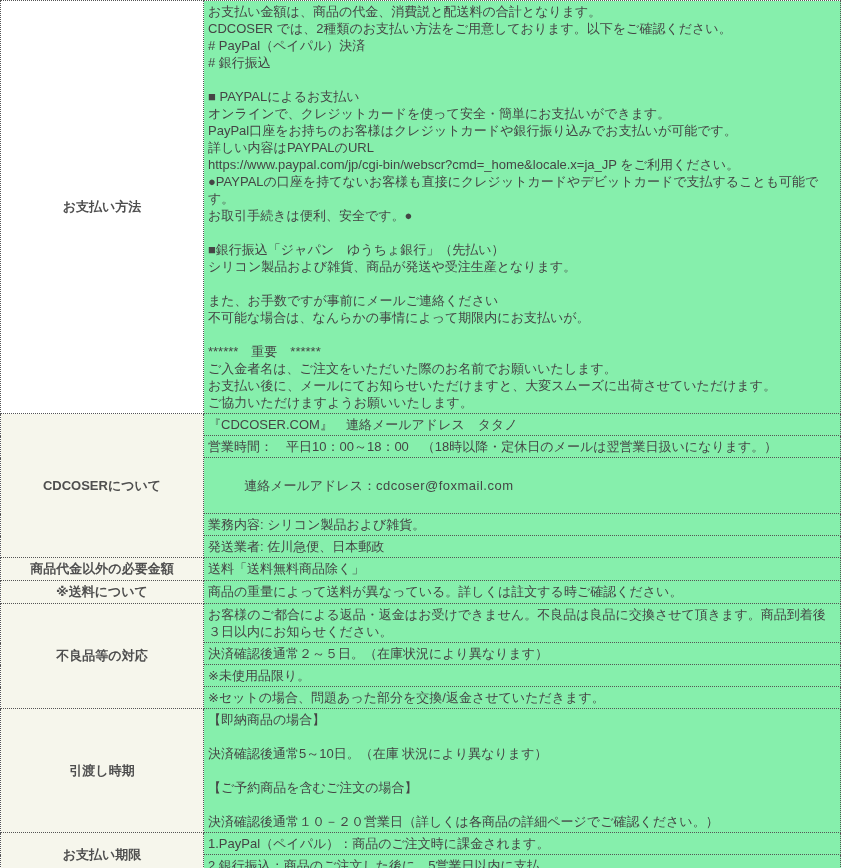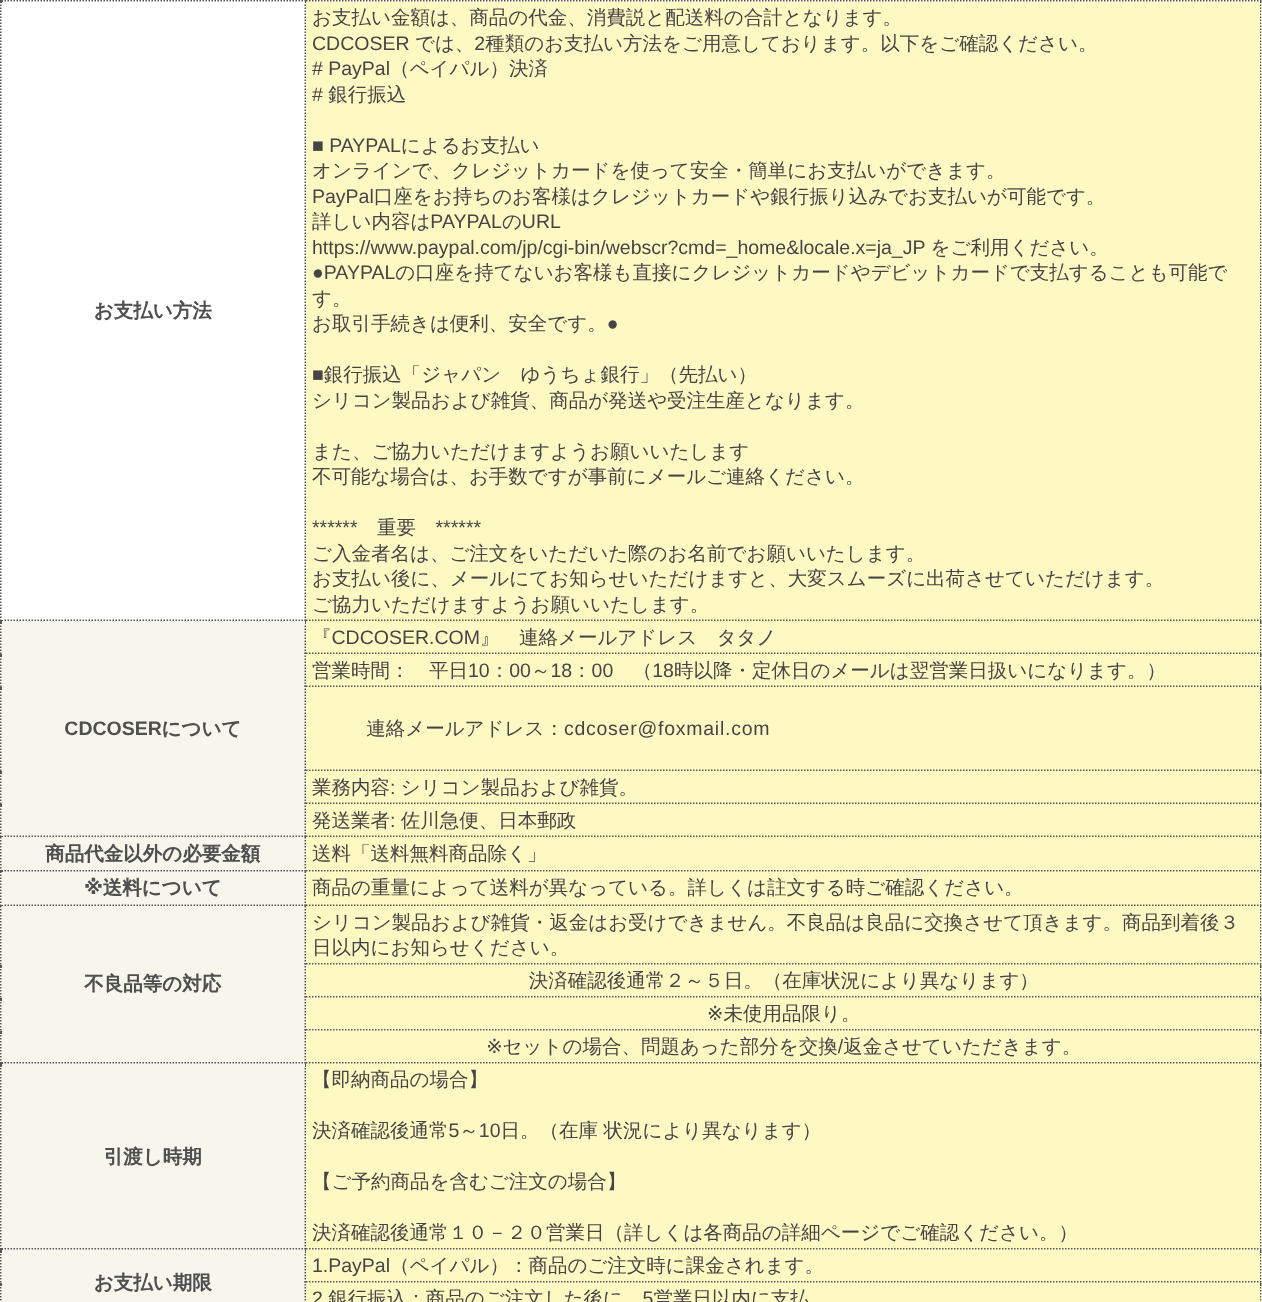--- a/index.html
+++ b/index.html
@@ -33,31 +33,31 @@
     color:#4f4f4f;
     font-weight:bold;
     text-align:center;
     padding:2px 3px;
   }
   table.info th.white { background:#ffffff; }
   table.info td {
     padding:2px 3px 2px 4px;
     vertical-align:top;
     color:#454545;
-    background:#fef9c3;
+    background:#86efac;
     word-break:break-all;
   }
   .ln {
     min-height:17px;
     line-height:17px;
     white-space:pre-wrap;
   }
   td.pad4 { padding-top:4px; padding-bottom:4px; }
   td.pad1 { padding-top:1px; padding-bottom:1px; }
-  td.pad0 { padding-top:0; padding-bottom:0;text-align:center; }
+  td.pad0 { padding-top:0; padding-bottom:0; }
   .email-bold { font-weight:normal; letter-spacing:0.5px; }
 </style>
 </head>
 <body>
 
 <div class="page">
   <table class="info">
 
     <tbody>
         <tr>
@@ -72,22 +72,22 @@
         <div class="ln">オンラインで、クレジットカードを使って安全・簡単にお支払いができます。</div>
         <div class="ln">PayPal口座をお持ちのお客様はクレジットカードや銀行振り込みでお支払いが可能です。</div>
         <div class="ln">詳しい内容はPAYPALのURL</div>
         <div class="ln">https://www.paypal.com/jp/cgi-bin/webscr?cmd=_home&amp;locale.x=ja_JP をご利用ください。</div>
         <div class="ln">●PAYPALの口座を持てないお客様も直接にクレジットカードやデビットカードで支払することも可能です。</div>
         <div class="ln">お取引手続きは便利、安全です。●</div>
         <div class="ln"></div>
         <div class="ln">■銀行振込「ジャパン　ゆうちょ銀行」（先払い）</div>
         <div class="ln">シリコン製品および雑貨、商品が発送や受注生産となります。</div>
         <div class="ln"></div>
-        <div class="ln">また、ご協力いただけますようお願いいたします</div>
-        <div class="ln">不可能な場合は、お手数ですが事前にメールご連絡ください。</div>
+        <div class="ln">また、お手数ですが事前にメールご連絡ください</div>
+        <div class="ln">不可能な場合は、なんらかの事情によって期限内にお支払いが。</div>
         <div class="ln"></div>
         <div class="ln">******　重要　******</div>
         <div class="ln">ご入金者名は、ご注文をいただいた際のお名前でお願いいたします。</div>
         <div class="ln">お支払い後に、メールにてお知らせいただけますと、大変スムーズに出荷させていただけます。</div>
         <div class="ln">ご協力いただけますようお願いいたします。</div>
       </td>
     </tr>
 
     <tr>
       <th rowspan="5">CDCOSERについて</th>
@@ -128,21 +128,21 @@
     <tr>
       <th>※送料について</th>
       <td class="pad4">
         <div class="ln">商品の重量によって送料が異なっている。詳しくは註文する時ご確認ください。</div>
       </td>
     </tr>
 
     <tr>
       <th rowspan="4">不良品等の対応</th>
       <td class="pad1">
-        <div class="ln">シリコン製品および雑貨・返金はお受けできません。不良品は良品に交換させて頂きます。商品到着後３日以内にお知らせください。</div>
+        <div class="ln">お客様のご都合による返品・返金はお受けできません。不良品は良品に交換させて頂きます。商品到着後３日以内にお知らせください。</div>
       </td>
     </tr>
     <tr>
       <td class="pad0">
         <div class="ln">決済確認後通常２～５日。（在庫状況により異なります）</div>
       </td>
     </tr>
     <tr>
       <td class="pad0">
         <div class="ln">※未使用品限り。</div>

